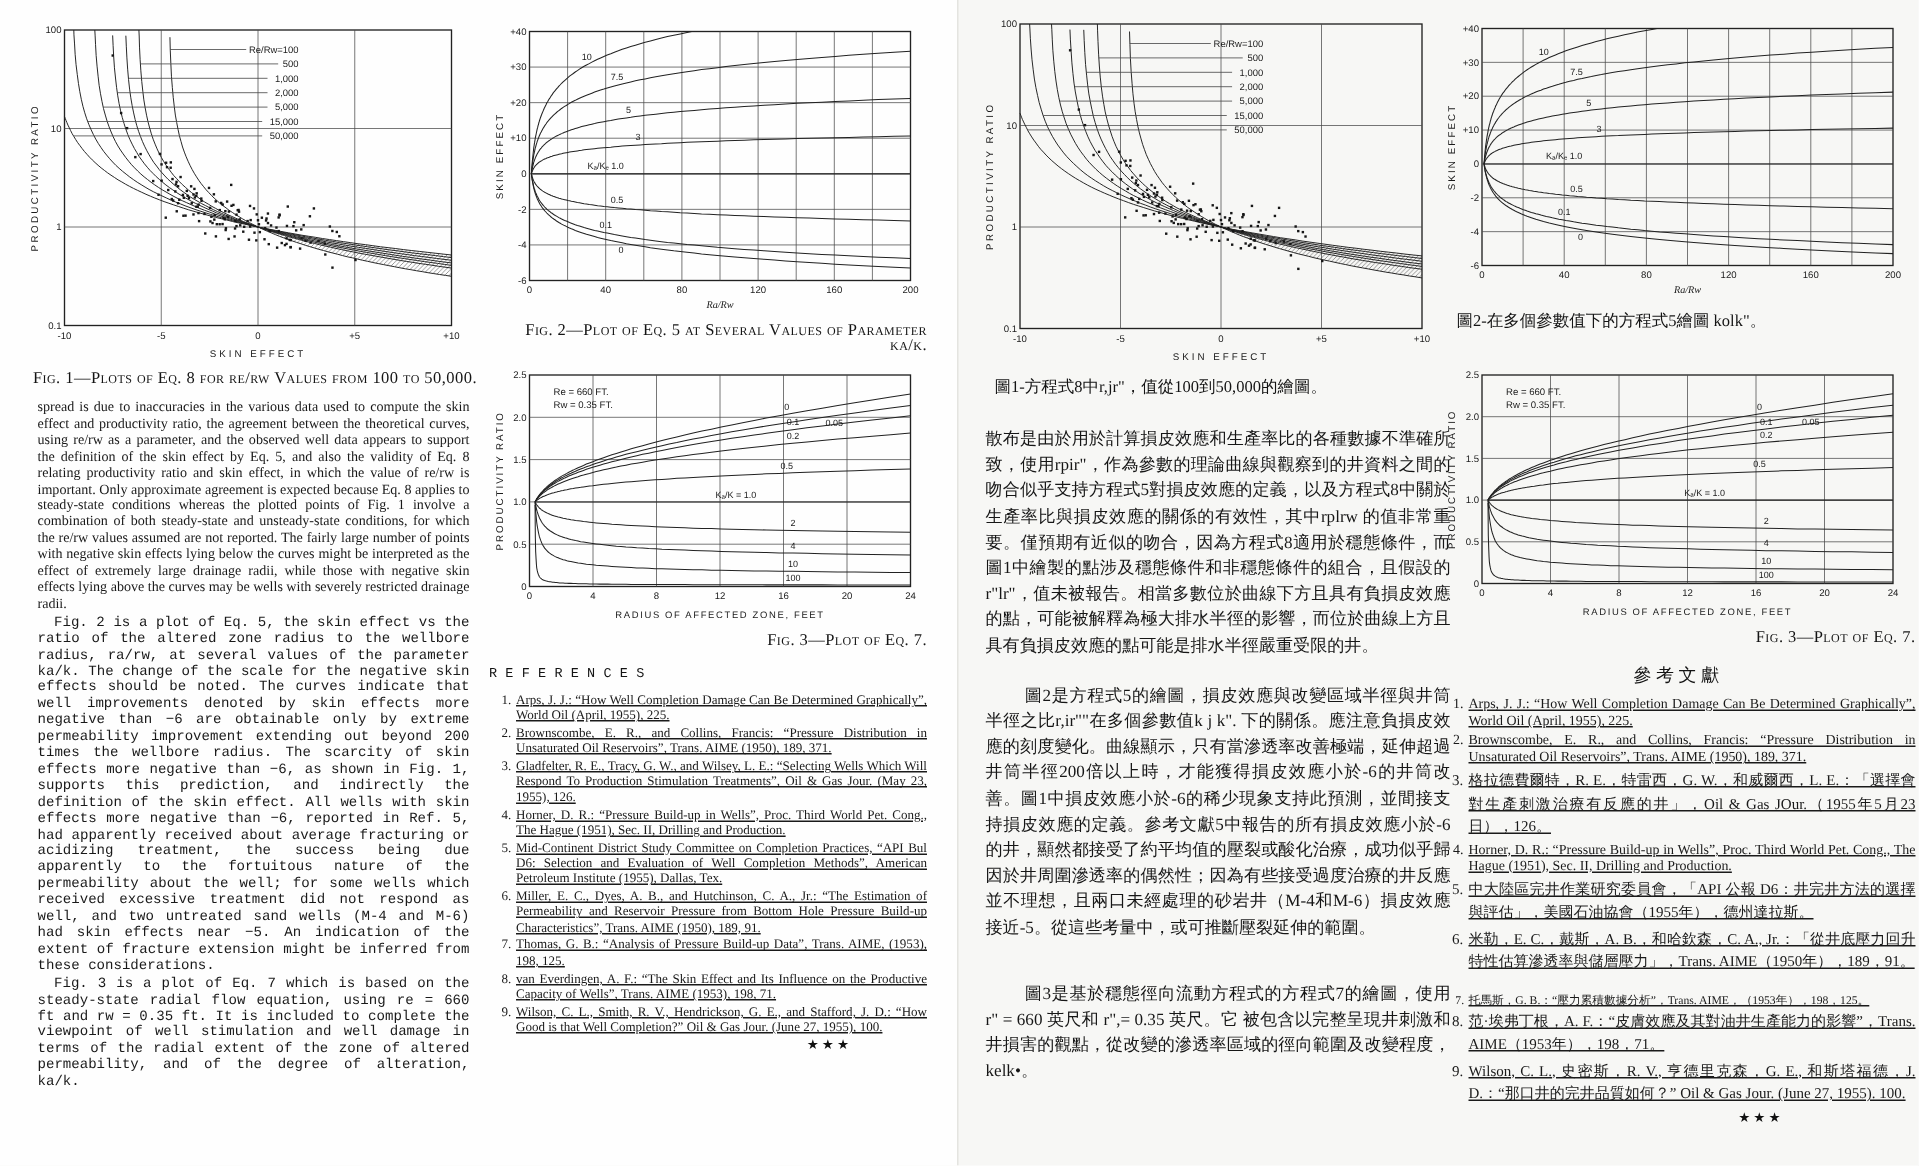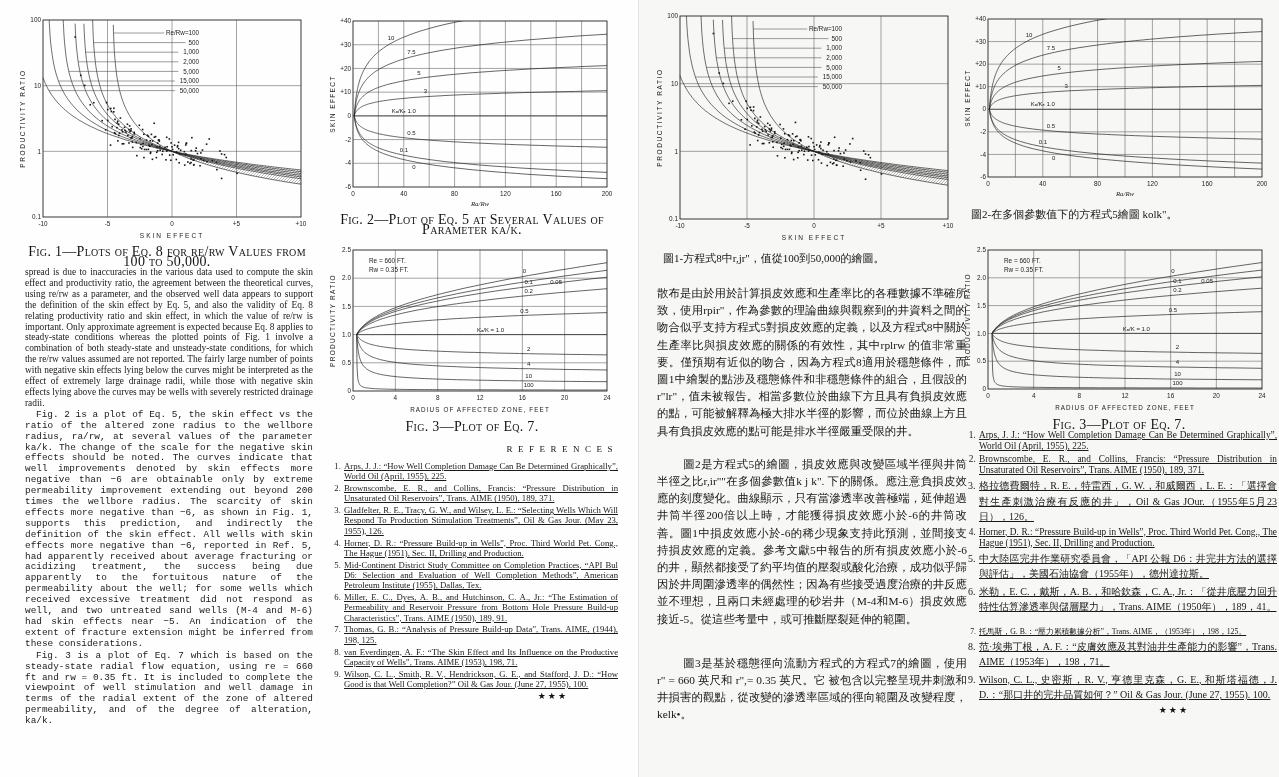--- a/index.html
+++ b/index.html
@@ -8,36 +8,36 @@
   .spread{position:relative;width:1279px;height:777px;}
   .page{position:absolute;top:0;height:777px;overflow:hidden;}
   .page-left{left:0;width:638px;background:#fefefe;}
   .page-right{left:638px;width:641px;background:#f7f7f5;border-left:1px solid #e4e4e0;}
   .col{position:absolute;}
   .pl-a{left:16px;top:14px;width:302px;}
   .pl-b{left:326px;top:16px;width:292px;}
   .pr-a{left:14px;top:10px;width:318px;}
   .pr-b{left:322px;top:14px;width:316px;}
   figure{margin:0;}
-  figcaption.cap-en{font-size:14px;line-height:10px;text-align:center;
+  figcaption.cap-en{font-size:11px;line-height:10px;text-align:right;
       font-variant:small-caps;letter-spacing:.3px;color:#141414;margin-top:3px;}
   figcaption.cap-zh{font-size:11px;line-height:14px;text-align:left;color:#141414;
       margin-top:5px;padding-left:10px;}
-  .body-en{margin-top:0;margin-left:9px;width:288px;font-size:9.4px;
+  .body-en{margin-top:10px;margin-left:9px;width:288px;font-size:9.4px;
       line-height:10.9px;text-align:justify;color:#191919;}
   .body-en p{margin:0;}
   .body-en p+p{text-indent:11px;margin-top:1px;font-family:Liberation Mono, monospace;}
   .body-zh{margin-top:20px;margin-left:4px;width:310px;font-size:11.4px;
       line-height:17.2px;text-align:justify;color:#161616;}
   .body-zh p{margin:0;}
   .body-zh p.ind{text-indent:2.3em;}
   .body-zh p.gap1{margin-top:16px;}
   .body-zh p.gap2{margin-top:27px;}
-  .refs-h-en{font-size:9px;font-weight:normal;letter-spacing:5.5px;text-align:right;
-      margin:12px 0 7px 0;color:#141414;}
+  .refs-h-en{font-size:9px;font-weight:normal;letter-spacing:5.5px;text-align:left;
+      margin:12px 0 7px 0;color:#141414;font-family:Liberation Mono, monospace;}
   .refs-h-zh{font-size:12px;font-weight:normal;letter-spacing:3px;text-align:center;
       margin:12px 0 6px 0;color:#141414;}
   ol.refs{margin:0;padding-left:17px;}
   ol.refs li{padding-left:1px;margin-bottom:1.5px;text-align:justify;text-decoration:underline;}
   .refs-en{font-size:8.7px;line-height:10.3px;color:#1a1a1a;}
   .refs-zh{color:#1a1a1a;}
   .refs-zh li.r-en{font-size:9.3px;line-height:11px;margin-bottom:2px;}
   .refs-zh li.r-zh{font-size:10px;line-height:15.5px;margin-bottom:2px;}
   .refs-zh li.r-sm{font-size:7.8px;line-height:10px;margin-bottom:2px;margin-top:12px;}
   .stars{text-align:right;font-size:9px;letter-spacing:2px;color:#111;}
@@ -374,21 +374,21 @@
         <figcaption class="cap-en">Fig. 3—Plot of Eq. 7.</figcaption>
       </figure>
       <h3 class="refs-h-en">REFERENCES</h3>
       <ol class="refs refs-en">
         <li>Arps, J. J.: “How Well Completion Damage Can Be Determined Graphically”, World Oil (April, 1955), 225.</li>
         <li>Brownscombe, E. R., and Collins, Francis: “Pressure Distribution in Unsaturated Oil Reservoirs”, Trans. AIME (1950), 189, 371.</li>
         <li>Gladfelter, R. E., Tracy, G. W., and Wilsey, L. E.: “Selecting Wells Which Will Respond To Production Stimulation Treatments”, Oil &amp; Gas Jour. (May 23, 1955), 126.</li>
         <li>Horner, D. R.: “Pressure Build-up in Wells”, Proc. Third World Pet. Cong., The Hague (1951), Sec. II, Drilling and Production.</li>
         <li>Mid-Continent District Study Committee on Completion Practices, “API Bul D6: Selection and Evaluation of Well Completion Methods”, American Petroleum Institute (1955), Dallas, Tex.</li>
         <li>Miller, E. C., Dyes, A. B., and Hutchinson, C. A., Jr.: “The Estimation of Permeability and Reservoir Pressure from Bottom Hole Pressure Build-up Characteristics”, Trans. AIME (1950), 189, 91.</li>
-        <li>Thomas, G. B.: “Analysis of Pressure Build-up Data”, Trans. AIME, (1944), 198, 125.</li>
+        <li>Thomas, G. B.: “Analysis of Pressure Build-up Data”, Trans. AIME, (1953), 198, 125.</li>
         <li>van Everdingen, A. F.: “The Skin Effect and Its Influence on the Productive Capacity of Wells”, Trans. AIME (1953), 198, 71.</li>
         <li>Wilson, C. L., Smith, R. V., Hendrickson, G. E., and Stafford, J. D.: “How Good is that Well Completion?” Oil &amp; Gas Jour. (June 27, 1955), 100.</li>
       </ol>
       <div class="stars stars-l">★★★</div>
     </div>
   </section>
 
   <section class="page page-right">
 
     <div class="col pr-a">
@@ -703,27 +703,28 @@
             <text x="118.33333333333333" y="152.5" font-size="6.4" fill="#1b1b1b" font-family="'Liberation Sans',sans-serif" text-anchor="middle">8</text>
             <text x="164" y="152.5" font-size="6.4" fill="#1b1b1b" font-family="'Liberation Sans',sans-serif" text-anchor="middle">12</text>
             <text x="209.66666666666666" y="152.5" font-size="6.4" fill="#1b1b1b" font-family="'Liberation Sans',sans-serif" text-anchor="middle">16</text>
             <text x="255.33333333333334" y="152.5" font-size="6.4" fill="#1b1b1b" font-family="'Liberation Sans',sans-serif" text-anchor="middle">20</text>
             <text x="301" y="152.5" font-size="6.4" fill="#1b1b1b" font-family="'Liberation Sans',sans-serif" text-anchor="middle">24</text>
             <text x="164" y="165" font-size="6.3" fill="#1b1b1b" font-family="'Liberation Sans',sans-serif" text-anchor="middle" letter-spacing="1.1">RADIUS OF AFFECTED ZONE, FEET</text>
             <text x="9" y="74.5" font-size="6.5" fill="#1b1b1b" font-family="'Liberation Sans',sans-serif" text-anchor="middle" letter-spacing="1.3" transform="rotate(-90 9 74.5)">PRODUCTIVITY RATIO</text>
           </svg>
         <figcaption class="cap-en">Fig. 3—Plot of Eq. 7.</figcaption>
       </figure>
+      <h3 class="refs-h-zh">參考文獻</h3>
       <ol class="refs refs-zh">
         <li class="r-en">Arps, J. J.: “How Well Completion Damage Can Be Determined Graphically”, World Oil (April, 1955), 225.</li>
         <li class="r-en">Brownscombe, E. R., and Collins, Francis: “Pressure Distribution in Unsaturated Oil Reservoirs”, Trans. AIME (1950), 189, 371.</li>
         <li class="r-zh">格拉德費爾特，R. E.，特雷西，G. W.，和威爾西，L. E.：「選擇會對生產刺激治療有反應的井」，Oil &amp; Gas JOur.（1955年5月23日），126。</li>
         <li class="r-en">Horner, D. R.: “Pressure Build-up in Wells”, Proc. Third World Pet. Cong., The Hague (1951), Sec. II, Drilling and Production.</li>
         <li class="r-zh">中大陸區完井作業研究委員會，「API 公報 D6：井完井方法的選擇與評估」，美國石油協會（1955年），德州達拉斯。</li>
-        <li class="r-zh">米勒，E. C.，戴斯，A. B.，和哈欽森，C. A., Jr.：「從井底壓力回升特性估算滲透率與儲層壓力」，Trans. AIME（1950年），189，41。</li>
+        <li class="r-zh">米勒，E. C.，戴斯，A. B.，和哈欽森，C. A., Jr.：「從井底壓力回升特性估算滲透率與儲層壓力」，Trans. AIME（1950年），189，91。</li>
         <li class="r-sm">托馬斯，G. B.：“壓力累積數據分析”，Trans. AIME，（1953年），198，125。</li>
         <li class="r-zh">范·埃弗丁根，A. F.：“皮膚效應及其對油井生產能力的影響”，Trans. AIME（1953年），198，71。</li>
         <li class="r-zh">Wilson, C. L., 史密斯，R. V., 亨德里克森，G. E., 和斯塔福德，J. D.：“那口井的完井品質如何？” Oil &amp; Gas Jour. (June 27, 1955). 100.</li>
       </ol>
       <div class="stars stars-r">★★★</div>
     </div>
   </section>
 </div>
 
 </body></html>

